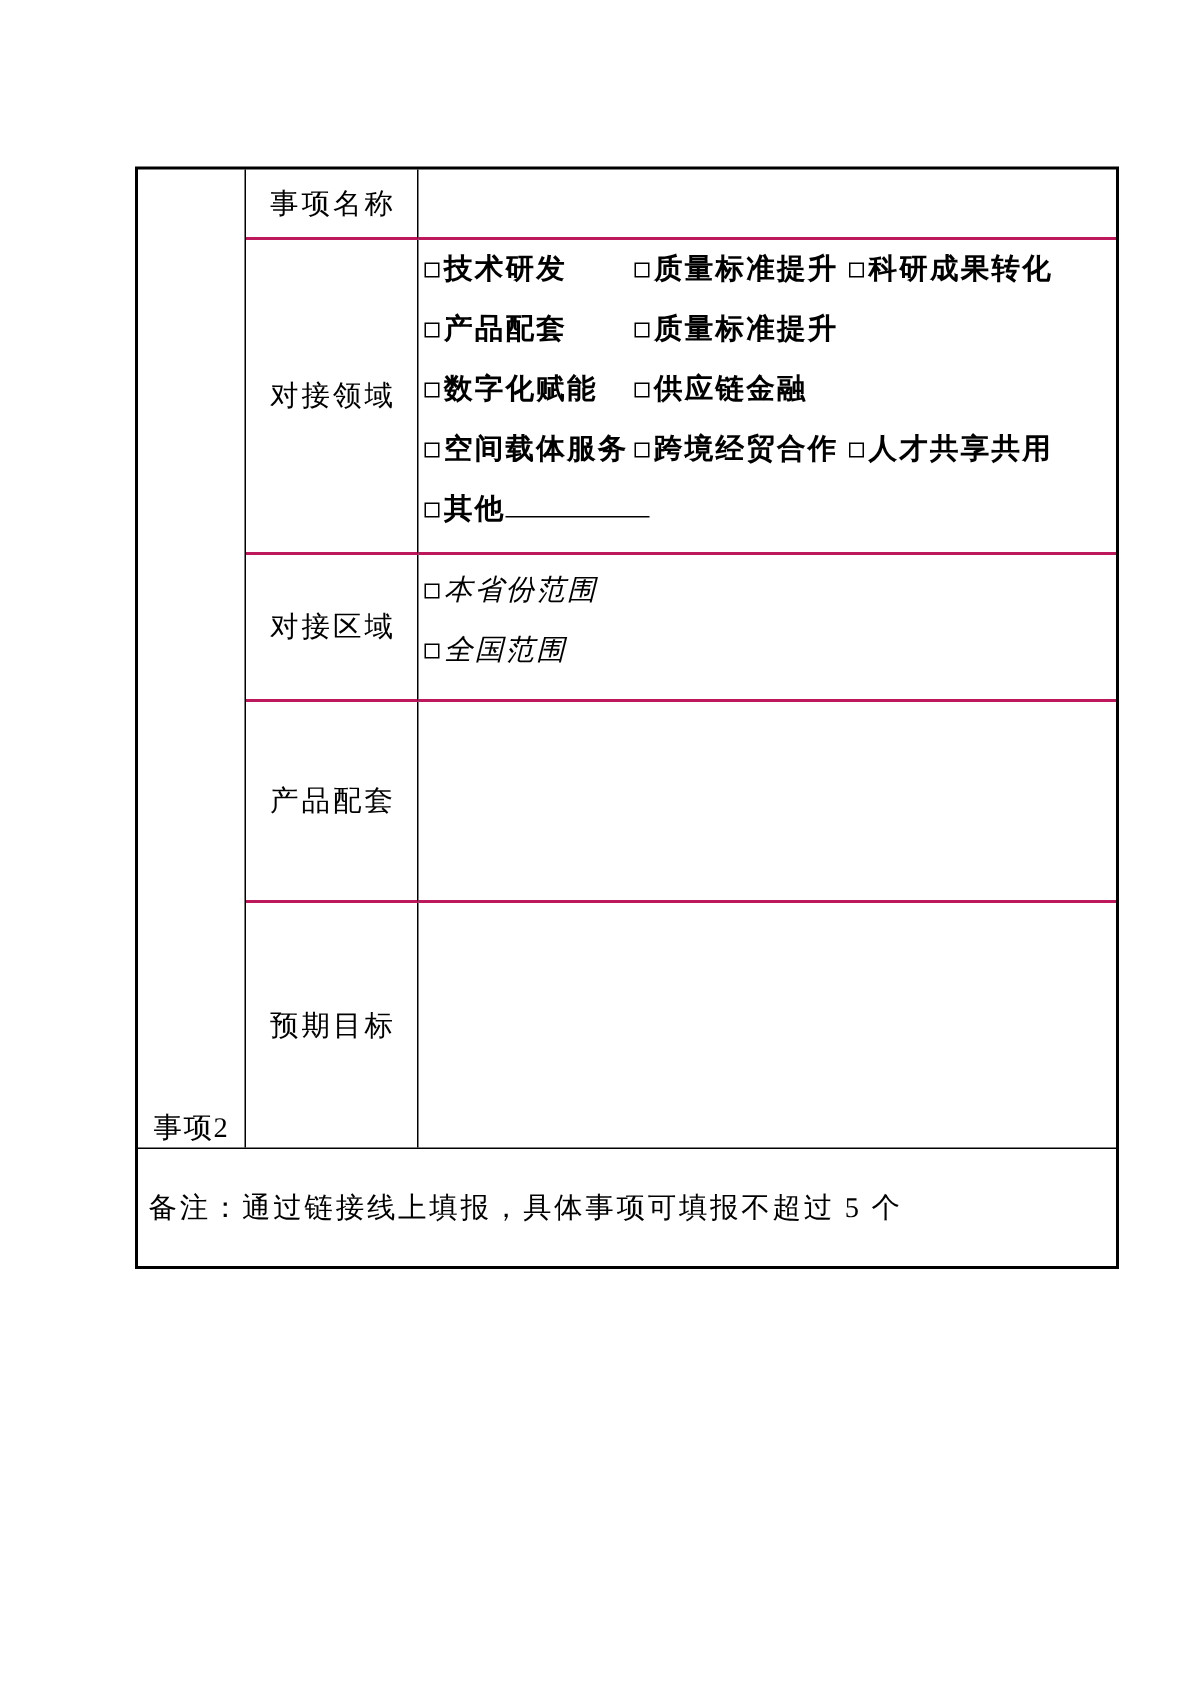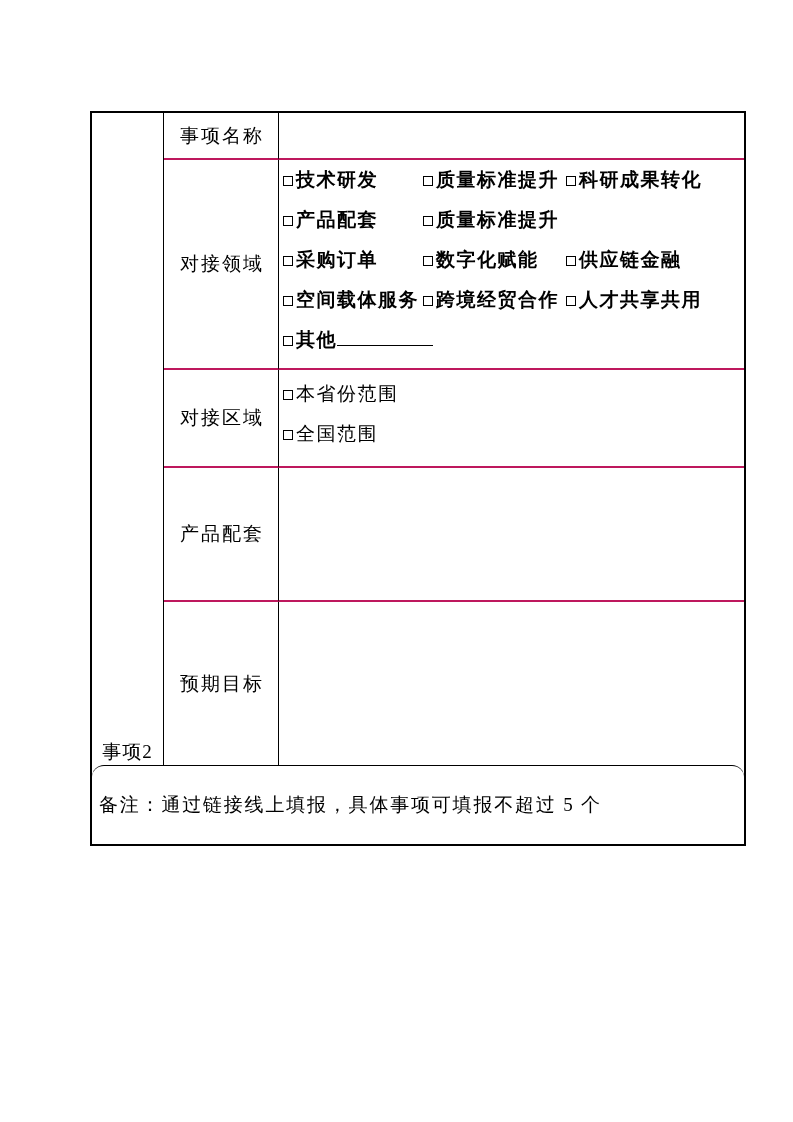--- a/index.html
+++ b/index.html
@@ -80,31 +80,30 @@
     vertical-align: baseline;
   }
   .blank-line {
     display: inline-block;
     width: 96px;
     border-bottom: 1.5px solid #000000;
     height: 24px;
     vertical-align: baseline;
   }
   .fields-cell { padding-top: 0px; }
-  .region-cell { padding-top: 4px; }
+  .region-cell { padding-top: 4px; font-style: italic; }
   .remark-cell {
     grid-column: 1 / 4;
     grid-row: 6;
     border-top: 1px solid #000000;
     display: flex;
     align-items: center;
     font-size: 19px;
     letter-spacing: 1.8px;
     padding-left: 7px;
-    border-radius: 12px;
   }
   .fill-area { width: 100%; height: 100%; }
 </style>
 </head>
 <body>
 
 <div class="page">
   <div class="form-table">
 
     <div class="cell item-cell b-r">
@@ -125,21 +124,20 @@
       <div class="opt-line">
         <span class="option"><span class="cb"></span><span>技术研发</span></span>
         <span class="option"><span class="cb"></span><span>质量标准提升</span></span>
         <span class="option"><span class="cb"></span><span>科研成果转化</span></span>
       </div>
       <div class="opt-line">
         <span class="option"><span class="cb"></span><span>产品配套</span></span>
         <span class="option"><span class="cb"></span><span>质量标准提升</span></span>
       </div>
       <div class="opt-line">
-        <span class="option"><span class="cb"></span><span>采购订单</span></span>
         <span class="option"><span class="cb"></span><span>数字化赋能</span></span>
         <span class="option"><span class="cb"></span><span>供应链金融</span></span>
       </div>
       <div class="opt-line">
         <span class="option"><span class="cb"></span><span>空间载体服务</span></span>
         <span class="option"><span class="cb"></span><span>跨境经贸合作</span></span>
         <span class="option"><span class="cb"></span><span>人才共享共用</span></span>
       </div>
       <div class="opt-line-single">
         <span class="option"><span class="cb"></span><span>其他</span></span><span class="blank-line"></span>

